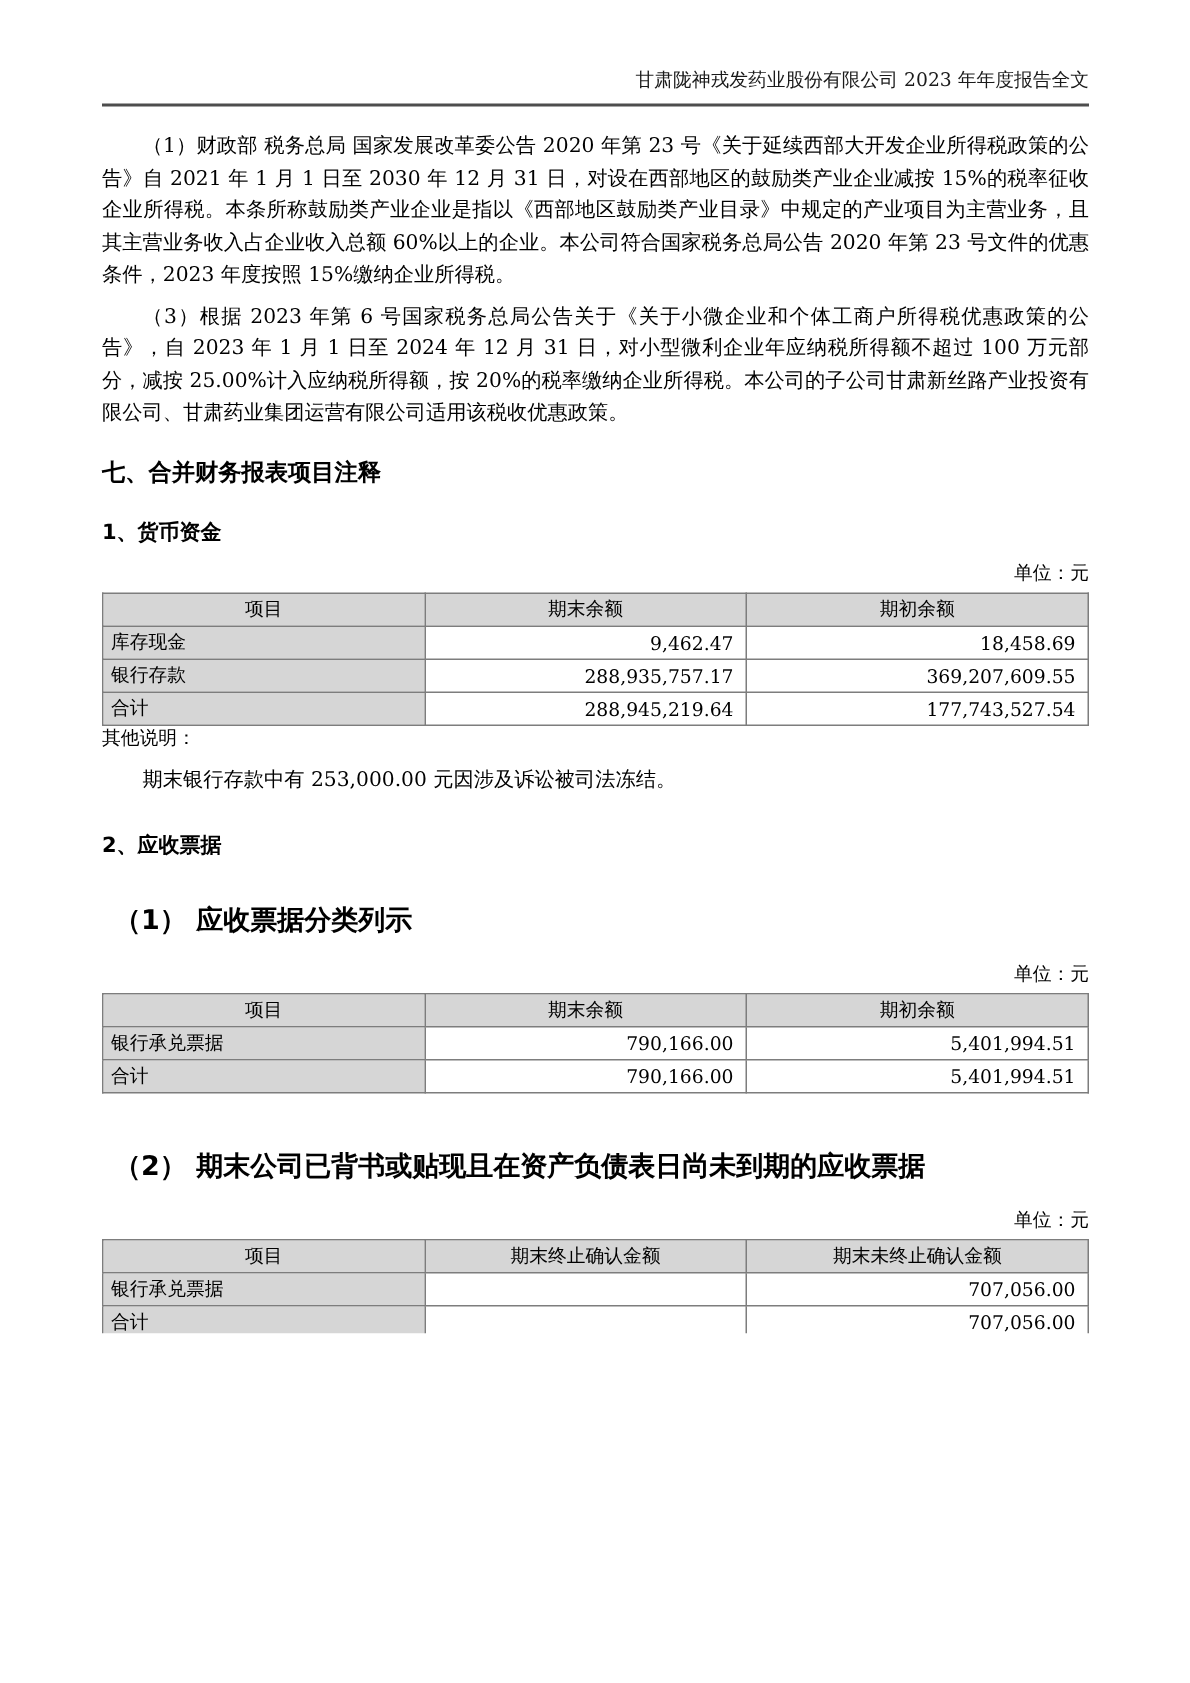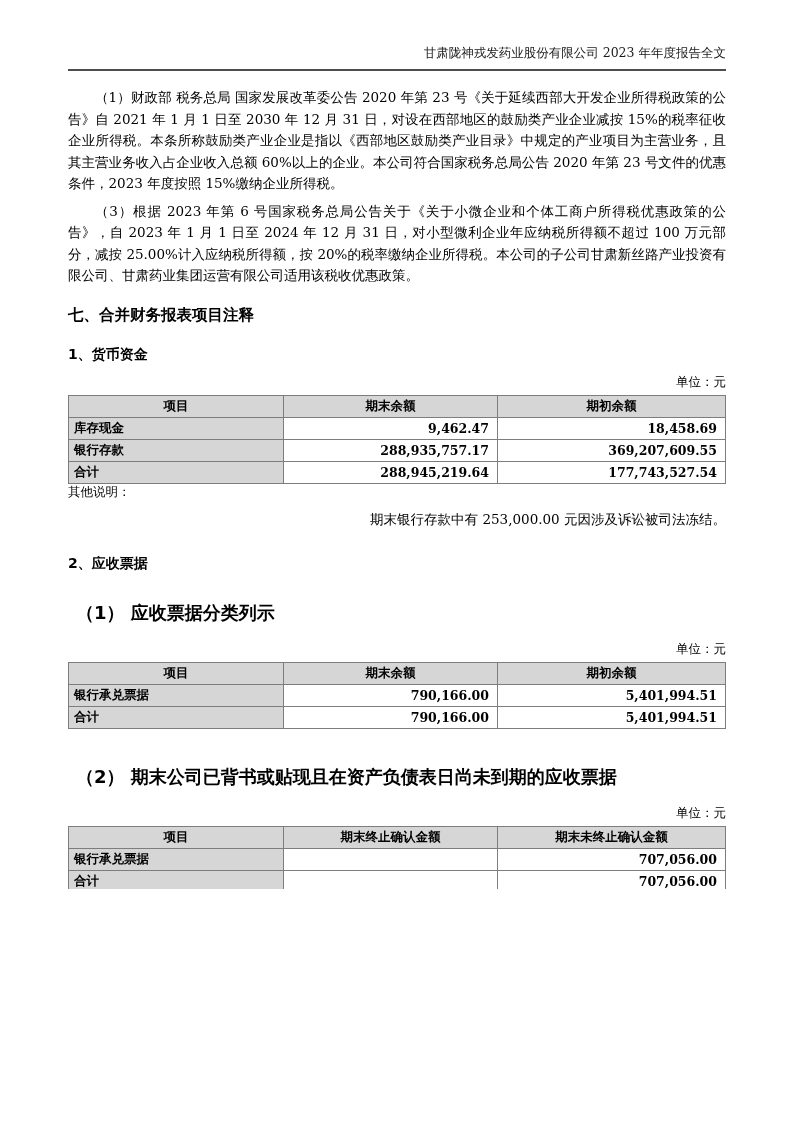--- a/index.html
+++ b/index.html
@@ -66,21 +66,21 @@
     table-layout:fixed;
     margin-top:4px;
     border:1.5px solid #4a4a4a;
   }
   table.fin col:nth-child(1){width:32.7%;}
   table.fin col:nth-child(2){width:32.6%;}
   table.fin col:nth-child(3){width:34.7%;}
   table.fin th, table.fin td{
     border:1px solid #7d7d7d;
     font-size:12.5px;
-    font-weight:bold;
+    font-weight:normal;
     height:17px;
     padding:2px 8px;
     overflow:hidden;
     white-space:nowrap;
   }
   table.fin thead th{
     background:#d6d6d6;
     text-align:center;
   }
   table.fin td.label{
@@ -92,21 +92,20 @@
     background:#ffffff;
     text-align:right;
   }
   .note-label{
     font-size:12.5px;
   }
   .note-text{
     font-size:13.5px;
     text-indent:2em;
     margin:10px 0 0 0;
-    text-align:right;
   }
   .page-number{
     position:absolute;
     top:1040px;
     right:77px;
     font-size:12px;
     color:#0f172a;
   }
 </style>
 </head>

